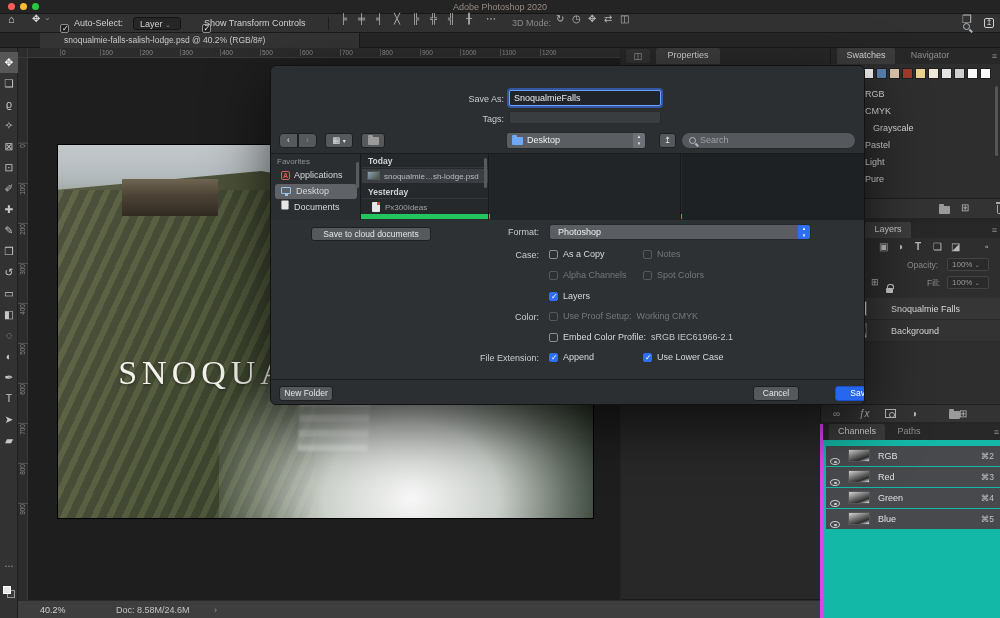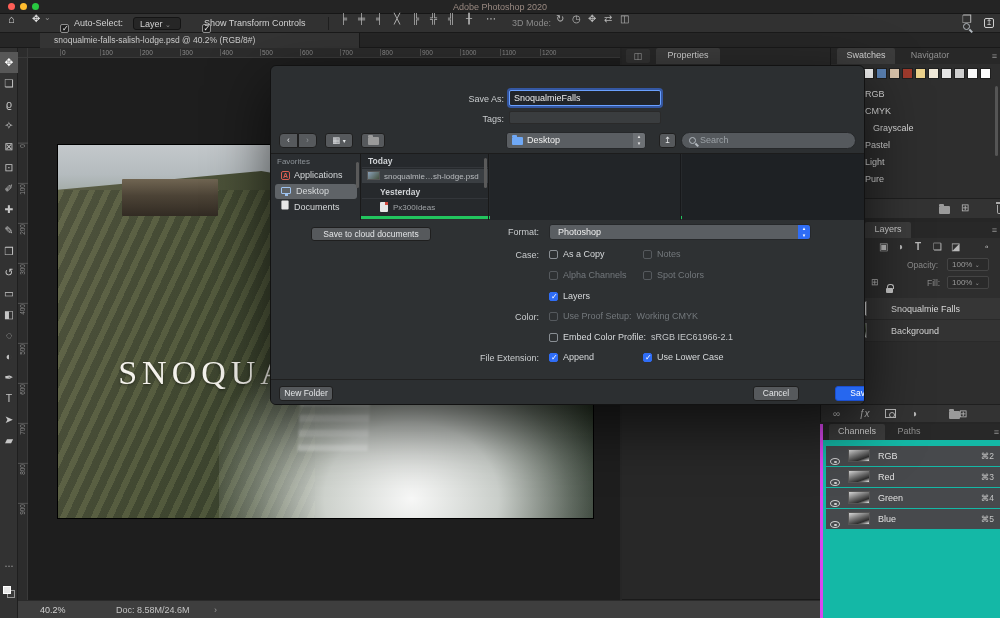--- a/index.html
+++ b/index.html
@@ -89,21 +89,21 @@
     <span class="abs ico" style="left:572px">◷</span>
     <span class="abs ico" style="left:588px">✥</span>
     <span class="abs ico" style="left:604px">⇄</span>
     <span class="abs ico" style="left:620px">◫</span>
     <span class="mag abs" style="left:940px;top:4px"></span>
     <span class="abs ico" style="left:962px;font-size:11px">❐</span>
     <span class="abs" style="left:984px;top:4px;width:10px;height:10px;border:1px solid #cfcfcf;border-radius:2px;text-align:center;line-height:8px;font-size:8px;color:#cfcfcf">↥</span>
   </div>
 
   <div class="abs" style="left:0;top:33px;width:1000px;height:15px;background:#262626;border-bottom:1px solid #191919">
-    <div class="abs" style="left:40px;top:0;width:320px;height:15px;background:#343434;border-right:1px solid #191919;line-height:15px;padding-left:14px;color:#c9c9c9;font-size:8.5px;white-space:nowrap">
+    <div class="abs" style="left:40px;top:0;width:320px;height:15px;background:#343434;border-right:1px solid #191919;line-height:15px;padding-left:24px;color:#c9c9c9;font-size:8.5px;white-space:nowrap">
       <span>snoqualmie-falls-salish-lodge.psd @ 40.2% (RGB/8#)</span>
     </div>
   </div>
 
   <div class="abs" style="left:0;top:48px;width:18px;height:570px;background:#323232;border-right:1px solid #1f1f1f">
     <span class="tool sel" style="top:4px">✥</span>
     <span class="tool" style="top:25px">❏</span>
     <span class="tool" style="top:46px">ϱ</span>
     <span class="tool" style="top:67px">✧</span>
     <span class="tool" style="top:88px">⊠</span>
@@ -323,33 +323,33 @@
         <span style="color:#f0f0f0">Desktop</span>
         <span class="abs" style="right:0;top:0;width:12px;height:15px;background:#6d7175;border-radius:0 3px 3px 0;text-align:center;font-size:5px;line-height:7px;color:#e8e8e8">▴<br>▾</span>
       </span>
       <span class="btn abs" style="left:388px;top:3px;width:17px;height:15px;line-height:13px">↥</span>
       <span class="abs" style="left:410px;top:2px;width:175px;height:17px;background:#55595d;border:1px solid #26282a;border-radius:9px;line-height:15px">
         <span class="mag" style="margin:4px 4px 0 7px;float:left"></span>
         <span style="color:#9aa0a5;font-size:9px">Search</span>
       </span>
     </div>
 
-    <div class="abs" style="left:0;top:87px;width:100%;height:66px;background:#26292c;border-top:1px solid #1c1c1c;border-bottom:3px solid #22c55e">
+    <div class="abs" style="left:0;top:87px;width:100%;height:66px;background:#26292c;border-top:1px solid #1c1c1c;border-bottom:5px solid #22c55e">
       <div class="abs" style="left:0;top:0;width:90px;height:66px;background:#2b2e31;border-right:1px solid #1a1a1a">
         <span class="abs" style="left:6px;top:3px;color:#8d9398;font-size:8px">Favorites</span>
         <div class="sideitem" style="top:14px"><span class="appico" style="margin:0 4px 0 6px">A</span><span>Applications</span></div>
         <div class="sideitem" style="top:30px;background:#5f6367"><span class="monico" style="margin:0 5px 0 6px"></span><span>Desktop</span></div>
         <div class="sideitem" style="top:46px"><span class="pageico" style="margin:0 5px 0 6px;transform:scale(.9)"></span><span>Documents</span></div>
         <span class="abs" style="right:1px;top:8px;width:3px;height:26px;background:#5a5a5a;border-radius:2px"></span>
       </div>
       <div class="abs" style="left:91px;top:0;width:127px;height:66px;border-right:1px solid #191919">
         <div class="abs" style="left:0;top:0;width:100%;height:14px;border-bottom:1px solid #33363a;line-height:14px"><span style="margin-left:6px;color:#cfd2d5;font-size:8.5px;font-weight:bold">Today</span></div>
         <div class="abs" style="left:0;top:15px;width:100%;height:14px;background:#3a3e42;line-height:14px;white-space:nowrap;overflow:hidden"><span class="psdthumb" style="margin:2px 4px 0 5px;float:left"></span><span style="color:#b9bcbf;font-size:8px">snoqualmie…sh-lodge.psd</span></div>
-        <div class="abs" style="left:0;top:31px;width:100%;height:14px;border-bottom:1px solid #33363a;line-height:14px"><span style="margin-left:18px;color:#cfd2d5;font-size:8.5px;font-weight:bold">Yesterday</span></div>
-        <div class="abs" style="left:12px;top:46px;width:100%;height:14px;line-height:14px;white-space:nowrap;overflow:hidden"><span class="pageico red" style="margin:2px 5px 0 6px;float:left"></span><span style="color:#9fa3a6;font-size:8px">Px300Ideas</span></div>
+        <div class="abs" style="left:0;top:31px;width:100%;height:14px;border-bottom:1px solid #33363a;line-height:14px"><span style="margin-left:6px;color:#cfd2d5;font-size:8.5px;font-weight:bold">Yesterday</span></div>
+        <div class="abs" style="left:4px;top:46px;width:100%;height:14px;line-height:14px;white-space:nowrap;overflow:hidden"><span class="pageico red" style="margin:2px 5px 0 6px;float:left"></span><span style="color:#9fa3a6;font-size:8px">Px300Ideas</span></div>
         <span class="abs" style="right:1px;top:4px;width:3px;height:30px;background:#5a5a5a;border-radius:2px"></span>
       </div>
       <div class="abs" style="left:219px;top:0;width:191px;height:66px;background:#222528;border-right:1px solid #17181a"></div>
       <div class="abs" style="left:411px;top:0;width:184px;height:66px;background:#1e2124"></div>
     </div>
 
     <div class="abs" style="left:0;top:154px;width:100%;height:159px;background:#2e3133">
       <span class="btn abs" style="left:40px;top:7px;width:120px;height:14px;line-height:12px"><span>Save to cloud documents</span></span>
 
       <span class="dlg-label" style="left:148px;top:7px;width:120px">Format:</span>

